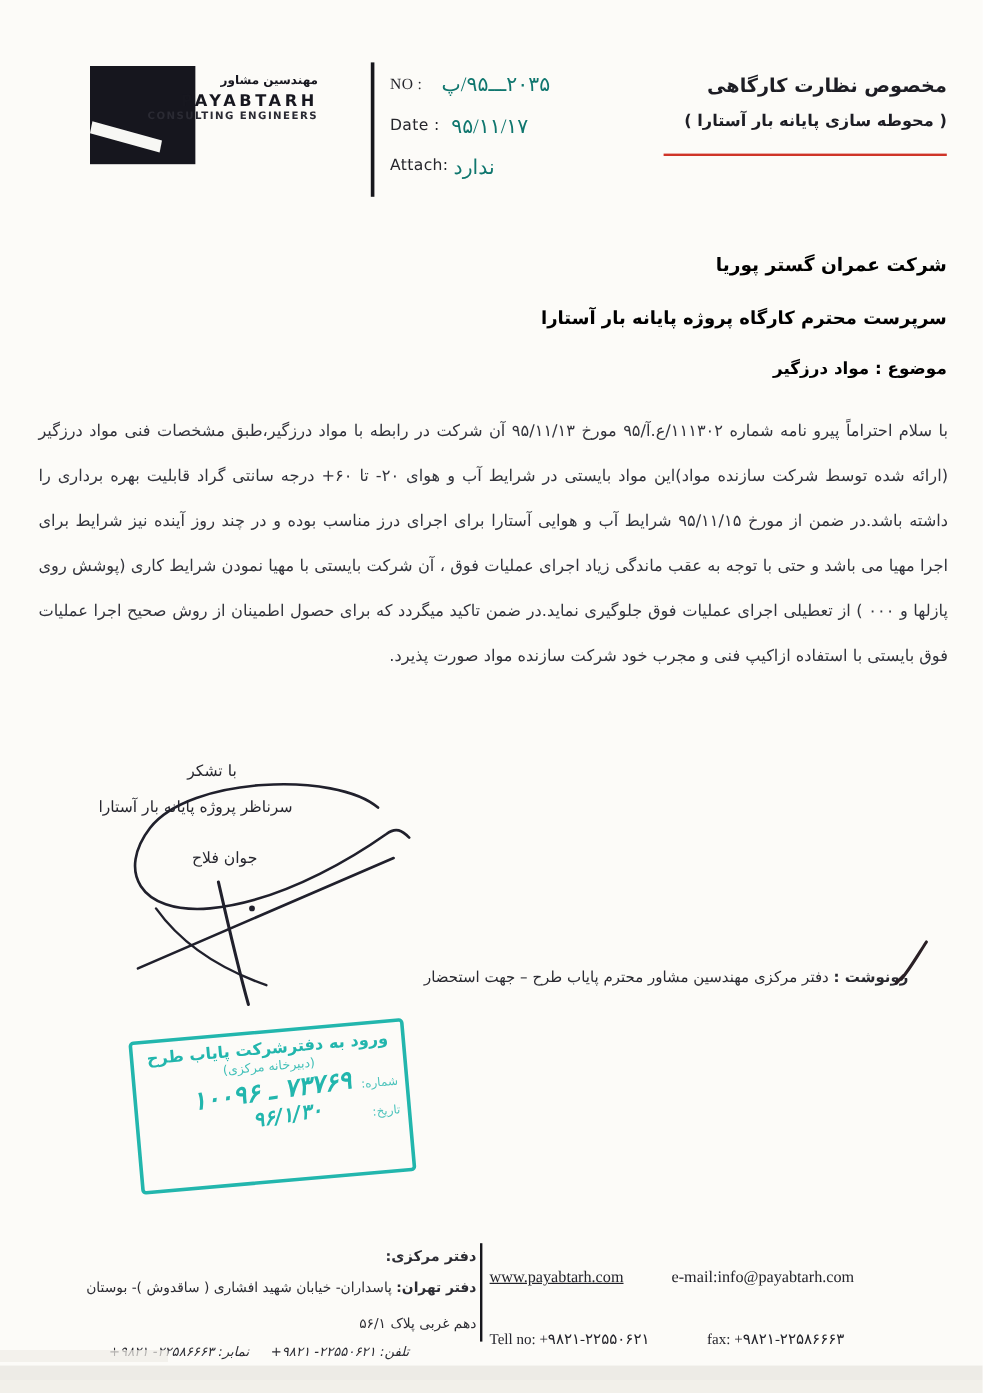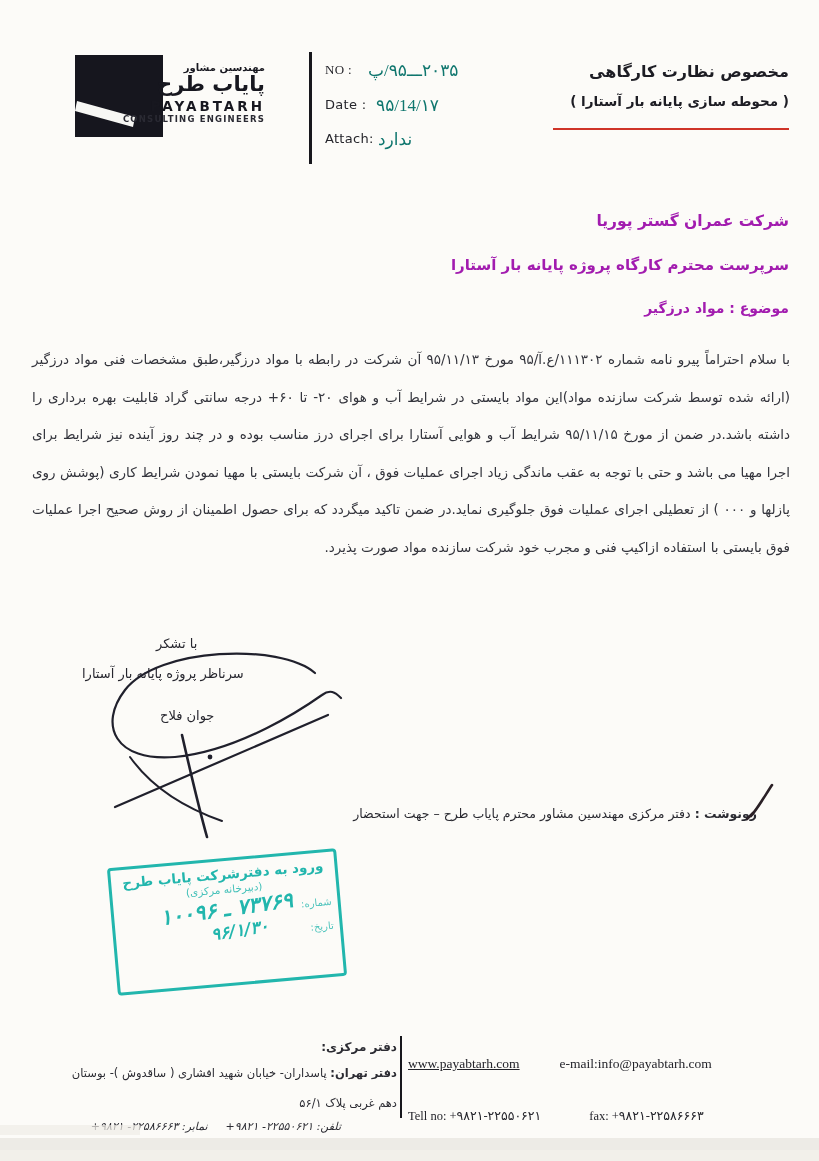--- a/index.html
+++ b/index.html
@@ -19,21 +19,21 @@
   .brand-en{font-size:13.5px; font-weight:bold; letter-spacing:3px; direction:ltr; margin-top:3px;}
   .brand-en-sub{font-size:8.5px; font-weight:bold; letter-spacing:1.2px; direction:ltr; color:#2a2a33;}
   .vbar{left:309px; top:52px; width:3px; height:112px; background:#17171d;}
   .field-label{font-size:13px; color:#26262c; letter-spacing:0.3px;}
   .field-value{font-size:17px; color:#0f766e;font-family:Liberation Serif, serif;}
   .purpose{right:30px; top:62px; width:280px; text-align:right; direction:rtl; color:#1d1d24;}
   .purpose-1{font-size:16px; font-weight:bold;}
   .purpose-2{font-size:13.5px; font-weight:bold; margin-top:12px;}
   .red-underline{right:30px; top:128px; width:236px; height:2px; background:#cf3428;}
   
-  .recipient{right:30px; top:212px; text-align:right; direction:rtl; color:#a21caf;}
+  .recipient{right:30px; top:212px; text-align:right; direction:rtl; color:#000000;}
   .recip-company{font-size:15.5px; font-weight:bold;}
   .recip-addressee{font-size:15px; font-weight:bold; margin-top:26px;}
   .recip-subject{font-size:14px; font-weight:bold; margin-top:26px;}
   
   .letter-body{
     left:32px; top:341px; width:758px;
     direction:rtl; text-align:justify; text-align-last:right;
     font-size:13.5px; line-height:37.5px; color:#33343c;
   }
   
@@ -88,32 +88,31 @@
 
   <div class="abs logo-box">
     <svg width="88" height="82" viewBox="0 0 88 82">
       <rect x="0" y="0" width="88" height="82" fill="#16161e"></rect>
       <polygon points="2,46 60,62 58,72 0,56" fill="#f7f7f4"></polygon>
     </svg>
   </div>
 
   <div class="abs brand">
     <div class="brand-fa-small">مهندسین مشاور</div>
-    <div class="brand-fa-large">پایاب طرح</div>
     <div class="brand-en">PAYABTARH</div>
     <div class="brand-en-sub">CONSULTING ENGINEERS</div>
   </div>
 
   <div class="abs vbar"></div>
 
   <div class="abs field-label" style="left:325px; top:62px;font-family:Liberation Serif, serif;">NO :</div>
   <div class="abs field-value rtl" style="left:368px; top:60px;">۲۰۳۵ـــ۹۵/پ</div>
 
   <div class="abs field-label" style="left:325px; top:97px;">Date :</div>
-  <div class="abs field-value rtl" style="left:376px; top:95px;">۹۵/14/۱۷</div>
+  <div class="abs field-value rtl" style="left:376px; top:95px;">۹۵/۱۱/۱۷</div>
 
   <div class="abs field-label" style="left:325px; top:131px;">Attach:</div>
   <div class="abs field-value rtl" style="left:378px; top:129px; letter-spacing:3px;">ندارد</div>
 
   <div class="abs purpose">
     <div class="purpose-1">مخصوص نظارت کارگاهی</div>
     <div class="purpose-2">( محوطه سازی پایانه بار آستارا )</div>
   </div>
   <div class="abs red-underline"></div>
 

